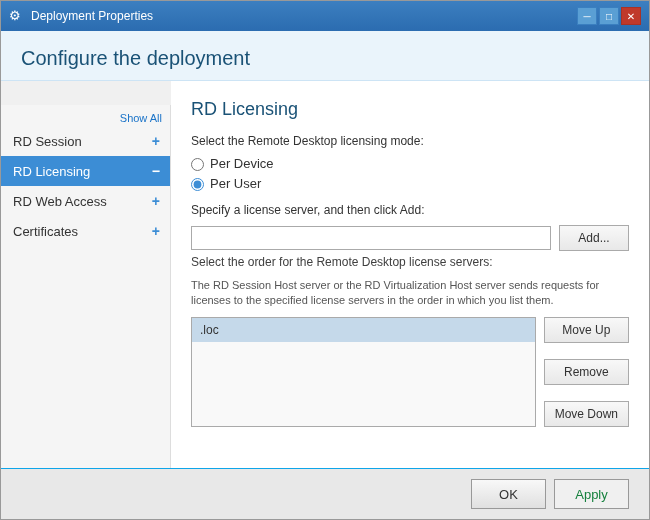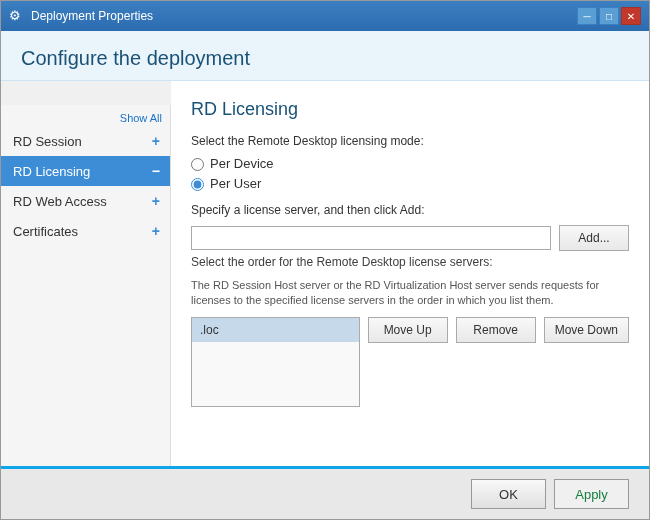--- a/index.html
+++ b/index.html
@@ -196,37 +196,37 @@
       font-size: 12px;
     }
     .server-list-item {
       padding: 5px 8px;
       background: #c5d9ea;
       color: #333;
       cursor: pointer;
     }
     .order-buttons {
       display: flex;
-      flex-direction: row;
-      gap: 8px;
+      flex-direction: column;
+      gap: 16px;
     }
     .order-btn {
       padding: 4px 10px;
       border: 1px solid #aaa;
       background: linear-gradient(to bottom, #f8f8f8, #e8e8e8);
       font-size: 12px;
       cursor: pointer;
       color: #333;
       min-width: 80px;
       height: 26px;
       text-align: center;
     }
     .footer {
       background: #e8e8e8;
-      border-top: 3px solid #0ea5e9;
+      border-top: 1px solid #0ea5e9;
       padding: 10px 20px;
       display: flex;
       justify-content: flex-end;
       gap: 8px;
       flex-shrink: 0;
     }
     .footer-btn {
       padding: 5px 18px;
       border: 1px solid #999;
       background: linear-gradient(to bottom, #f8f8f8, #e0e0e0);

